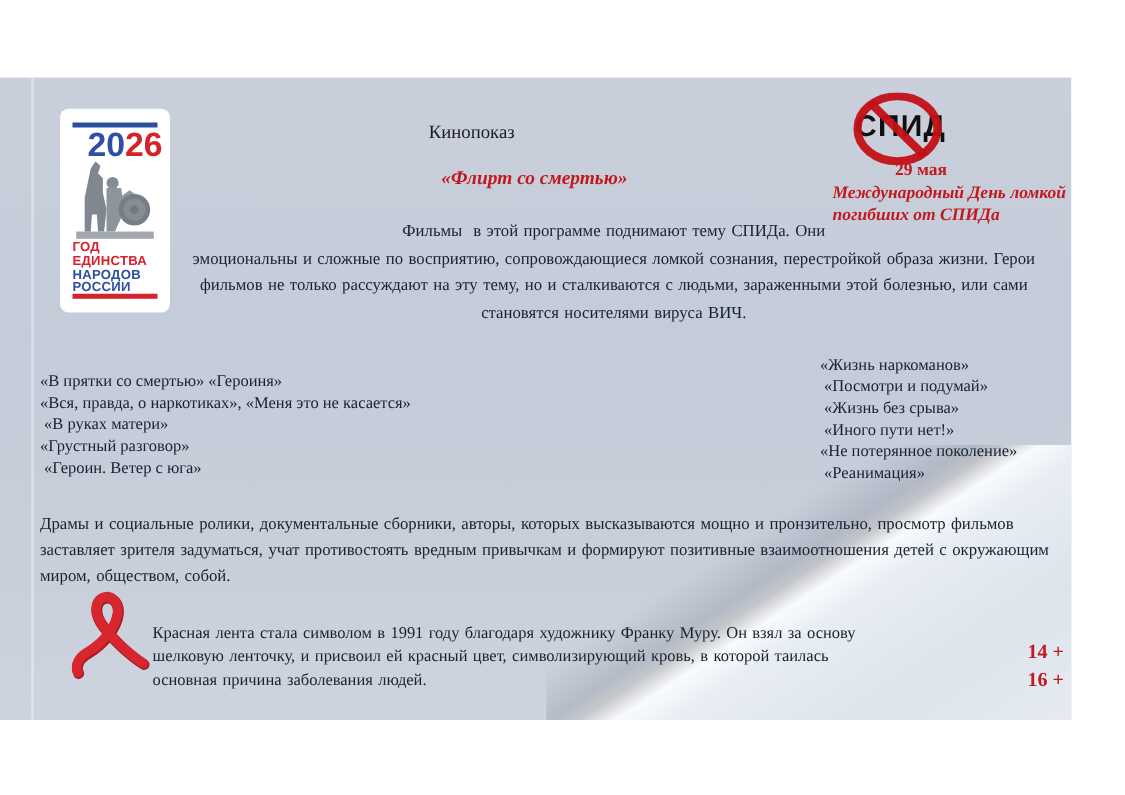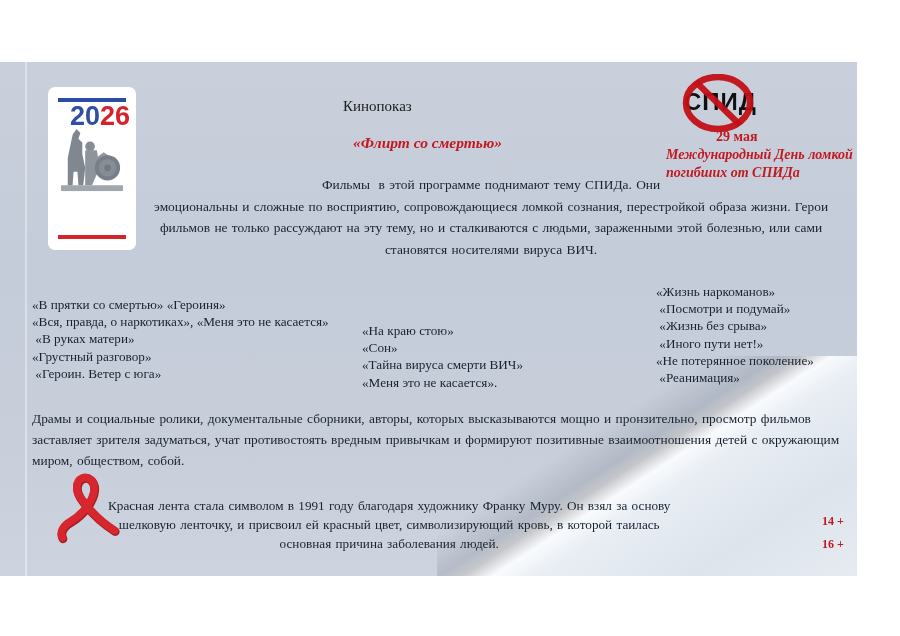--- a/index.html
+++ b/index.html
@@ -59,26 +59,26 @@
   .memorial-date { padding-left:50px; }
   .memorial-lines { font-style:italic; white-space:pre; }
 
   .paragraph { color:#17222f; white-space:pre; word-spacing:1px; }
   .intro { position:absolute; left:154px; top:112px; font-size:13.4px; line-height:21.5px;text-align:center; }
   .films { position:absolute; color:#17222f; font-size:13.2px; line-height:17.2px; white-space:pre; }
   .films-col1 { left:32px; top:234px; }
   .films-col2 { left:362px; top:260px; }
   .films-col3 { left:656px; top:221px; }
   .body-par { position:absolute; left:32px; top:346px; font-size:13.4px; line-height:21px; }
-  .ribbon-par { position:absolute; left:108px; top:434px; font-size:13.2px; line-height:19px;text-align:center; }
+  .ribbon-par { position:absolute; left:122px; top:434px; font-size:13.2px; line-height:19px; }
 
   .ribbon-svg { position:absolute; left:56px; top:404px; width:66px; height:82px; }
 
   .ratings { position:absolute; left:822px; top:448px; color:#c01a20; font-weight:bold;
-    font-size:12px; line-height:23px; text-align:left; }
+    font-size:16px; line-height:23px; text-align:left; }
 </style>
 </head>
 <body>
 
 <div class="page">
   <div class="slide">
     <div class="left-accent-line"></div>
     <div class="swoosh"></div>
 
     <div class="logo-card">
@@ -87,20 +87,26 @@
       <svg class="statue" viewBox="0 0 80 66">
         <rect x="8" y="58" width="64" height="6" fill="#9aa0a8"></rect>
         <path d="M20,6 L24,0 L28,4 L26,10 L30,14 L30,26 L33,40 L31,58 L26,58 L25,44 L21,44 L20,58 L15,58 L15,30 Z" fill="#767d87"></path>
         <circle cx="38" cy="18" r="5" fill="#7c838c"></circle>
         <path d="M33,22 L45,22 L48,40 L40,58 L33,58 Z" fill="#848b94"></path>
         <path d="M44,30 L52,24 L58,28 L52,34 Z" fill="#8a919a"></path>
         <circle cx="56" cy="40" r="13" fill="#6d747d"></circle>
         <circle cx="56" cy="40" r="9" fill="#7d848d"></circle>
         <circle cx="56" cy="40" r="3.5" fill="#676e77"></circle>
       </svg>
+      <div class="logo-caption">
+        <div class="red">ГОД</div>
+        <div class="red">ЕДИНСТВА</div>
+        <div class="blue">НАРОДОВ</div>
+        <div class="blue">РОССИИ</div>
+      </div>
       <div class="logo-bar-red"></div>
     </div>
 
     <div class="kicker">Кинопоказ</div>
     <div class="slide-title">«Флирт со смертью»</div>
 
     <div class="no-aids">
       <div class="no-aids-label">СПИД</div>
       <svg class="no-aids-ring" viewBox="0 0 88 60">
         <ellipse cx="42" cy="29" rx="32" ry="26" fill="none" stroke="#c31016" stroke-width="6.5" opacity="0.95"></ellipse>
@@ -117,24 +123,20 @@
     <div class="paragraph intro">Фильмы  в этой программе поднимают тему СПИДа. Они
 эмоциональны и сложные по восприятию, сопровождающиеся ломкой сознания, перестройкой образа жизни. Герои
 фильмов не только рассуждают на эту тему, но и сталкиваются с людьми, зараженными этой болезнью, или сами
 становятся носителями вируса ВИЧ.</div>
 
     <div class="films films-col1">«В прятки со смертью» «Героиня»
 «Вся, правда, о наркотиках», «Меня это не касается»
  «В руках матери»
 «Грустный разговор»
  «Героин. Ветер с юга»</div>
-    <div class="films films-col2">«На краю стою»
-«Сон»
-«Тайна вируса смерти ВИЧ»
-«Меня это не касается».</div>
     <div class="films films-col3">«Жизнь наркоманов»
  «Посмотри и подумай»
  «Жизнь без срыва»
  «Иного пути нет!»
 «Не потерянное поколение»
  «Реанимация»</div>
 
     <div class="paragraph body-par">Драмы и социальные ролики, документальные сборники, авторы, которых высказываются мощно и пронзительно, просмотр фильмов
 заставляет зрителя задуматься, учат противостоять вредным привычкам и формируют позитивные взаимоотношения детей с окружающим
 миром, обществом, собой.</div>

